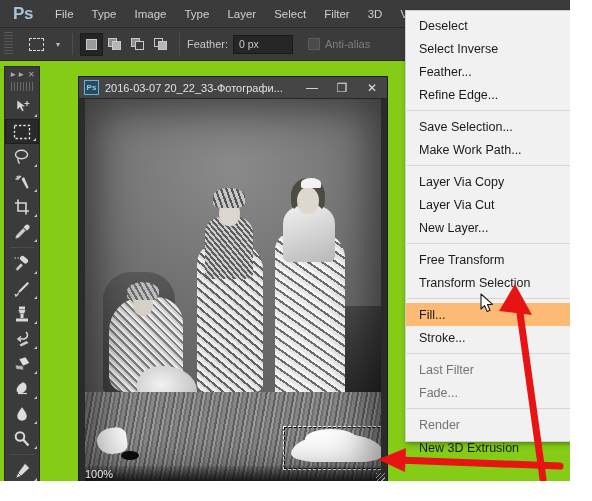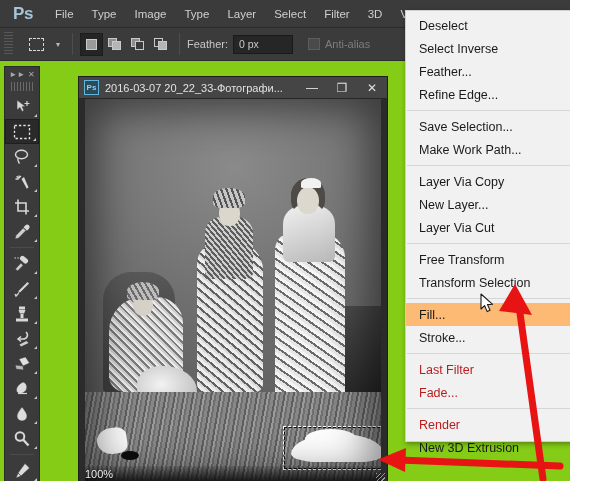--- a/index.html
+++ b/index.html
@@ -361,21 +361,21 @@
     z-index: 40;
   }
   .dd-item {
     height: 23px;
     display: flex; align-items: center;
     padding-left: 13px;
     font-size: 12.5px; color: #1a1a1a;
     white-space: nowrap;
   }
   .dd-item.hl { background: #fdba74; }
-  .dd-item.dis { color: #b91c1c; }
+  .dd-item.dis { color: #737373; }
   .dd-sep {
     height: 1px; margin: 4px 1px;
     background: #d6d6d6;
   }
 
   
   .cursor {
     position: absolute;
     left: 480px; top: 293px;
     z-index: 60;
@@ -665,22 +665,22 @@
   <div class="dropdown">
     <div class="dd-item">Deselect</div>
     <div class="dd-item">Select Inverse</div>
     <div class="dd-item">Feather...</div>
     <div class="dd-item">Refine Edge...</div>
     <div class="dd-sep"></div>
     <div class="dd-item">Save Selection...</div>
     <div class="dd-item">Make Work Path...</div>
     <div class="dd-sep"></div>
     <div class="dd-item">Layer Via Copy</div>
+    <div class="dd-item">Layer Via Cut</div>
     <div class="dd-item">New Layer...</div>
-    <div class="dd-item">Layer Via Cut</div>
     <div class="dd-sep"></div>
     <div class="dd-item">Free Transform</div>
     <div class="dd-item">Transform Selection</div>
     <div class="dd-sep"></div>
     <div class="dd-item hl">Fill...</div>
     <div class="dd-item">Stroke...</div>
     <div class="dd-sep"></div>
     <div class="dd-item dis">Last Filter</div>
     <div class="dd-item dis">Fade...</div>
     <div class="dd-sep"></div>

